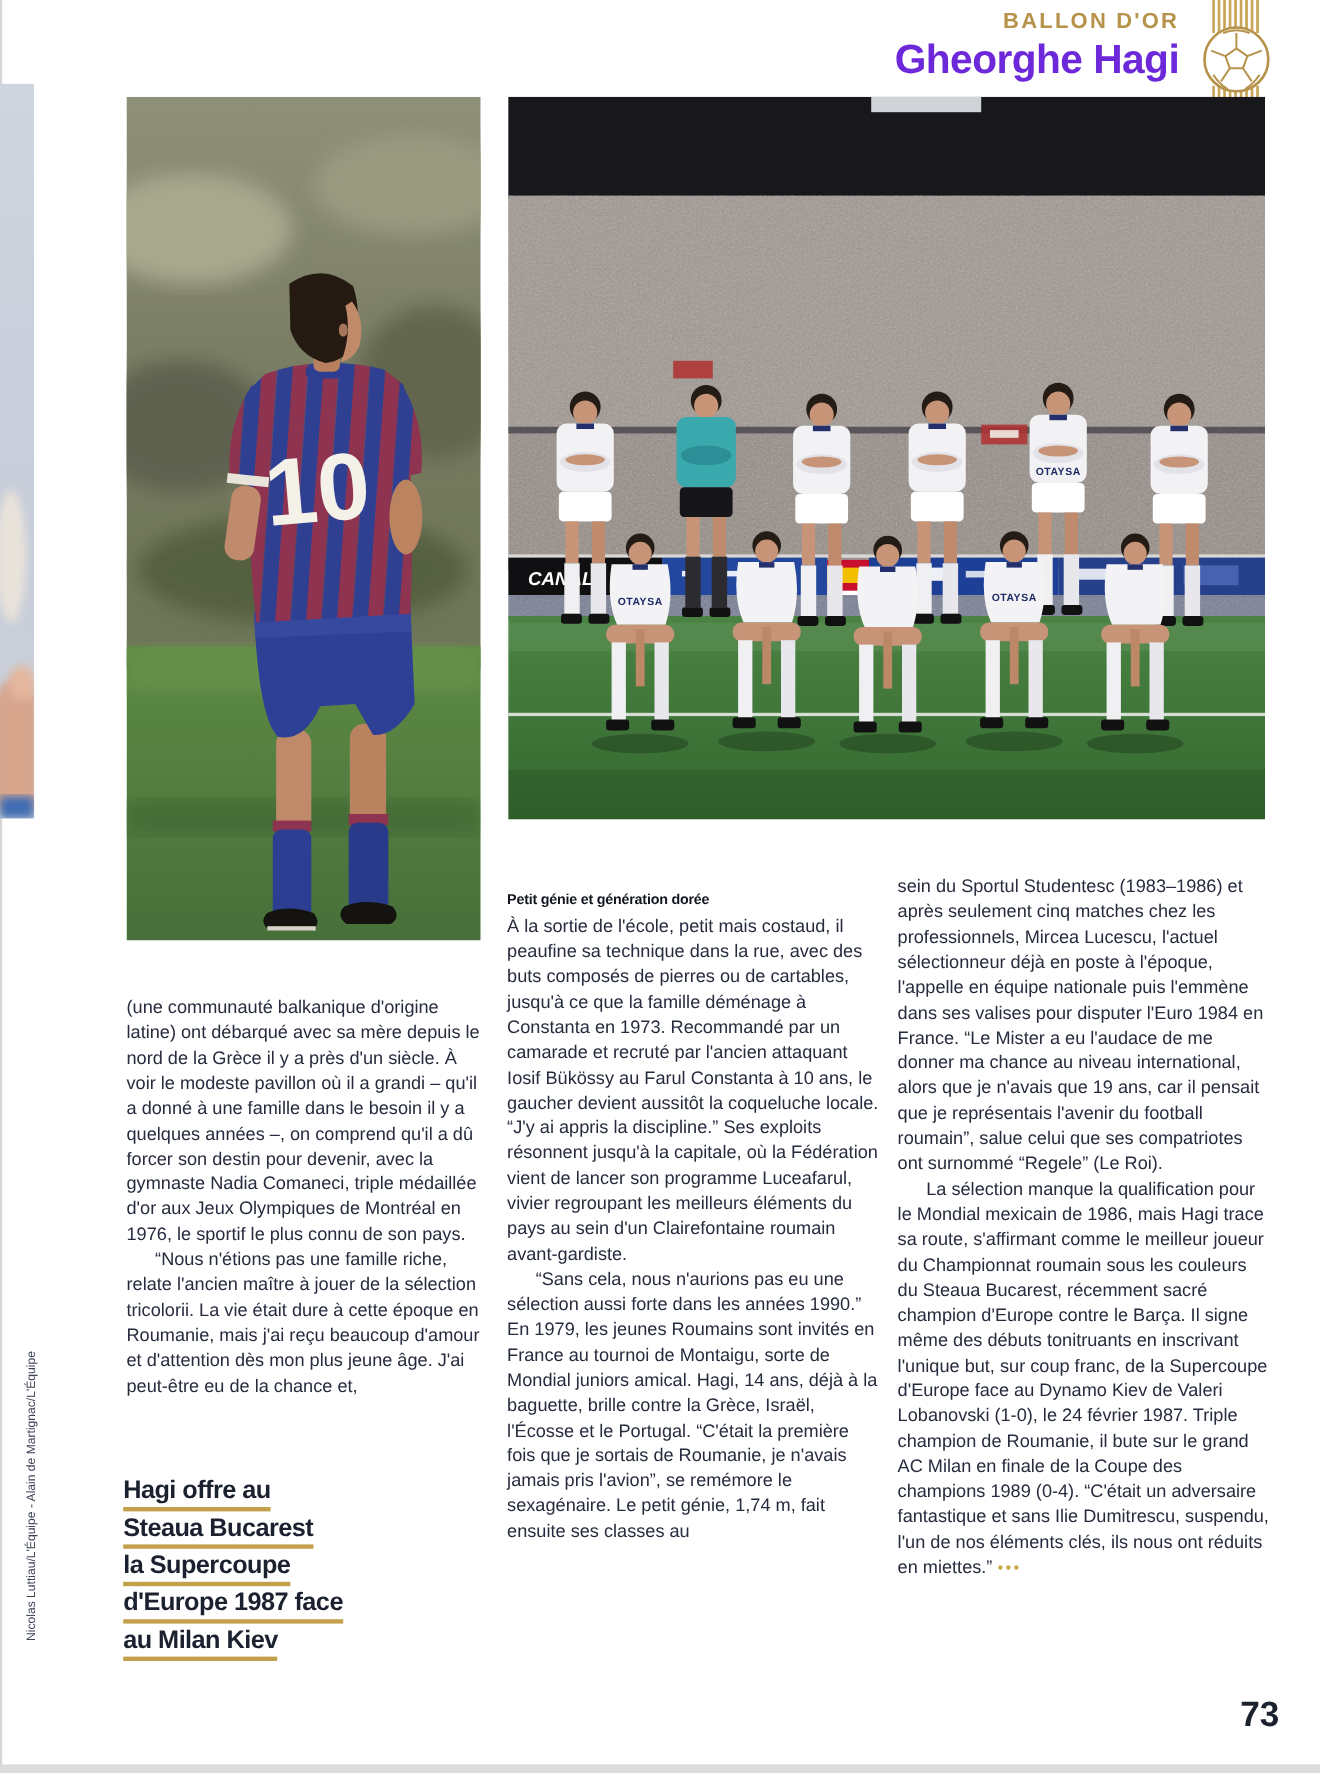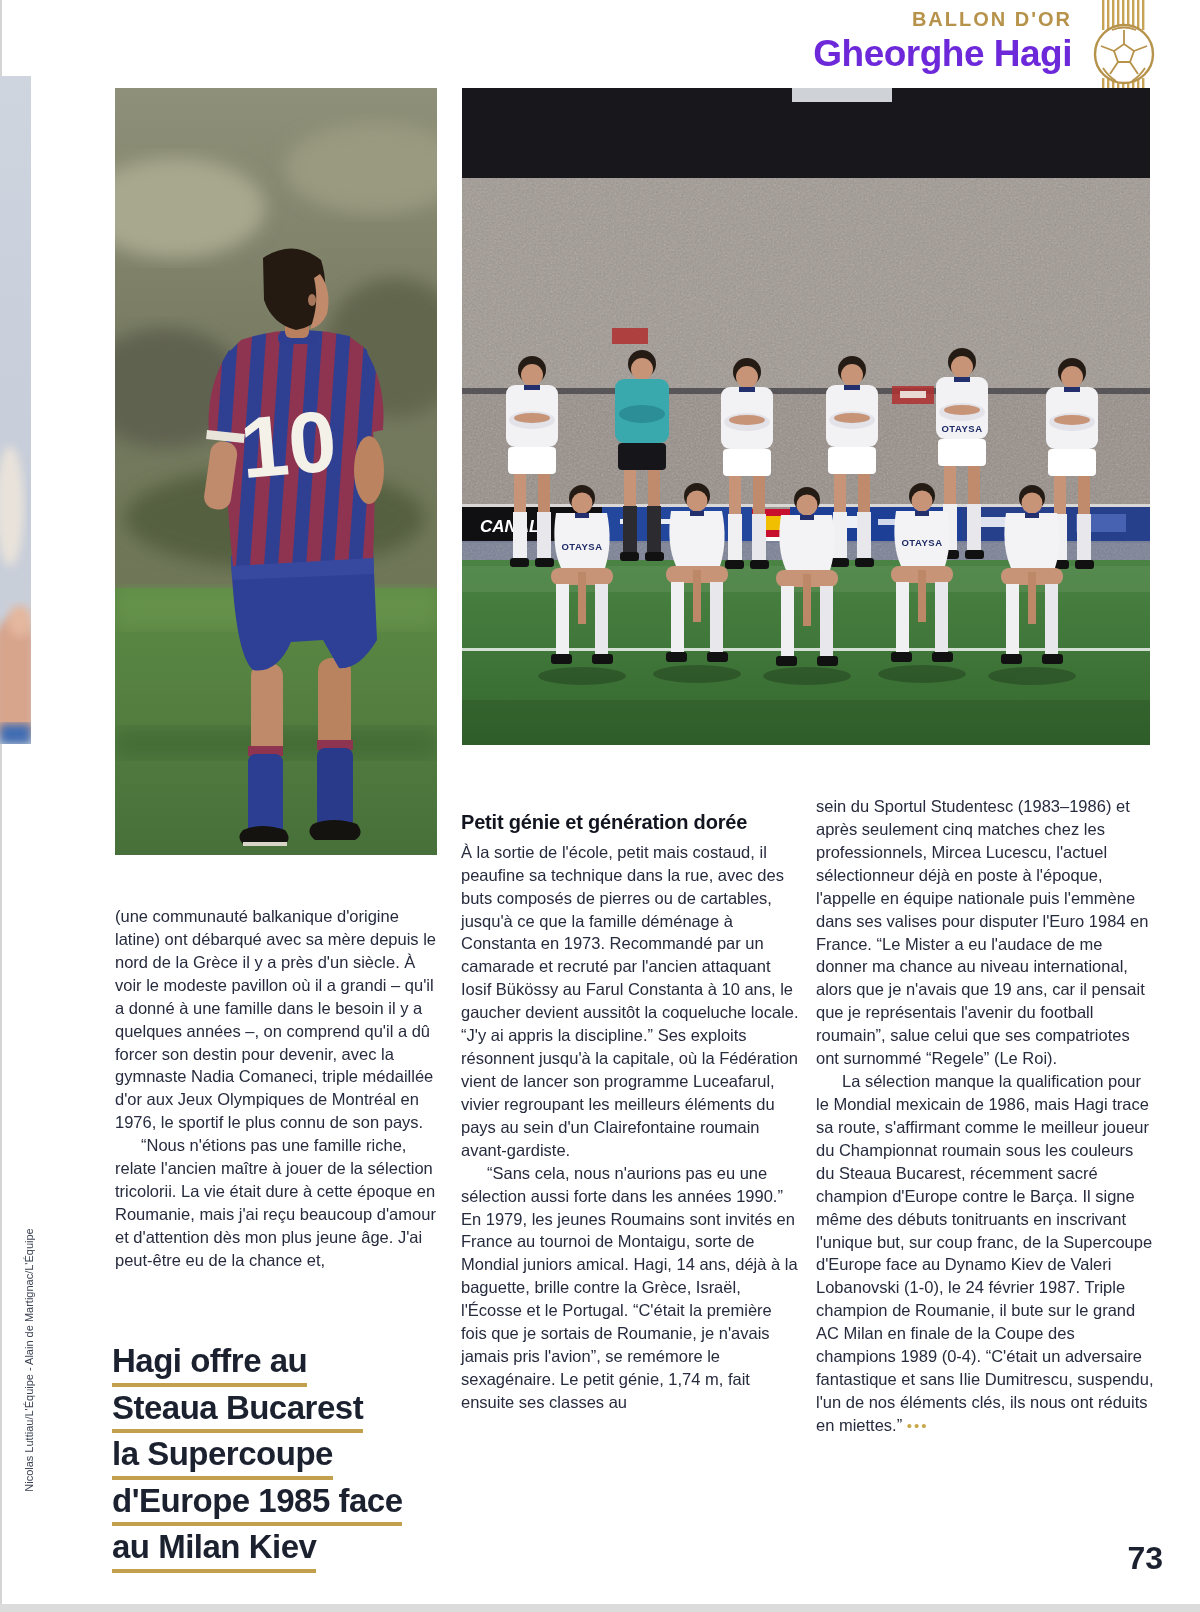--- a/index.html
+++ b/index.html
@@ -20,24 +20,24 @@
   .left-photo  { position:absolute; left:115px; top:88px; width:322px; height:767px; }
   .right-photo { position:absolute; left:462px; top:88px; width:688px; height:657px; }
 
   
   .col { position:absolute; font-size:16.5px; line-height:1.39; color:#262b3d; text-align:left; }
   .col p { margin:0; }
   .col p.indent { text-indent:26px; }
   .col1 { left:115px; top:905px; width:328px; }
   .col2 { left:461px; top:795px; width:338px; }
   .col3 { left:816px; top:795px; width:338px; }
-  .subhead { font-size:20px; font-weight:bold; color:#12151f; margin:14px 0 4px 0; letter-spacing:-0.2px; }
+  .subhead { font-size:13px; font-weight:bold; color:#12151f; margin:14px 0 4px 0; letter-spacing:-0.2px; }
 
   .pull-quote { position:absolute; left:112px; top:1340px; width:360px; font-weight:bold;
-                font-size:33px; line-height:1.26; color:#1c2130; letter-spacing:-0.5px; }
+                font-size:23px; line-height:1.26; color:#1c2130; letter-spacing:-0.5px; }
   .pull-quote .pq-line { display:block; }
   .pull-quote .pq-line span { display:inline-block; border-bottom:4px solid #c3a04e; padding-bottom:1px; }
 
   .credit { position:absolute; left:-180px; top:1353px; width:420px; height:14px;
             transform:rotate(-90deg); font-size:11px; color:#3c4252; text-align:center; }
 
   .page-number { position:absolute; right:37px; top:1540px; font-size:32px; font-weight:bold; color:#1c2130; }
   .dots { color:#c9a84c; letter-spacing:2px; font-size:15px; }
 </style>
 </head>
@@ -274,21 +274,21 @@
 
   <div class="col col1">
     <p>(une communauté balkanique d'origine latine) ont débarqué avec sa mère depuis le nord de la Grèce il y a près d'un siècle. À voir le modeste pavillon où il a grandi – qu'il a donné à une famille dans le besoin il y a quelques années –, on comprend qu'il a dû forcer son destin pour devenir, avec la gymnaste Nadia Comaneci, triple médaillée d'or aux Jeux Olympiques de Montréal en 1976, le sportif le plus connu de son pays.</p>
     <p class="indent">“Nous n'étions pas une famille riche, relate l'ancien maître à jouer de la sélection tricolorii. La vie était dure à cette époque en Roumanie, mais j'ai reçu beaucoup d'amour et d'attention dès mon plus jeune âge. J'ai peut-être eu de la chance et,</p>
   </div>
 
   <div class="pull-quote">
     <span class="pq-line"><span>Hagi offre au</span></span>
     <span class="pq-line"><span>Steaua Bucarest</span></span>
     <span class="pq-line"><span>la Supercoupe</span></span>
-    <span class="pq-line"><span>d'Europe 1985 face</span></span>
+    <span class="pq-line"><span>d'Europe 1987 face</span></span>
     <span class="pq-line"><span>au Milan Kiev</span></span>
   </div>
 
   <div class="col col2">
     <div class="subhead">Petit génie et génération dorée</div>
     <p>À la sortie de l'école, petit mais costaud, il peaufine sa technique dans la rue, avec des buts composés de pierres ou de cartables, jusqu'à ce que la famille déménage à Constanta en 1973. Recommandé par un camarade et recruté par l'ancien attaquant Iosif Bükössy au Farul Constanta à 10 ans, le gaucher devient aussitôt la coqueluche locale. “J'y ai appris la discipline.” Ses exploits résonnent jusqu'à la capitale, où la Fédération vient de lancer son programme Luceafarul, vivier regroupant les meilleurs éléments du pays au sein d'un Clairefontaine roumain avant-gardiste.</p>
     <p class="indent">“Sans cela, nous n'aurions pas eu une sélection aussi forte dans les années 1990.” En 1979, les jeunes Roumains sont invités en France au tournoi de Montaigu, sorte de Mondial juniors amical. Hagi, 14 ans, déjà à la baguette, brille contre la Grèce, Israël, l'Écosse et le Portugal. “C'était la première fois que je sortais de Roumanie, je n'avais jamais pris l'avion”, se remémore le sexagénaire. Le petit génie, 1,74 m, fait ensuite ses classes au</p>
   </div>
 
   <div class="col col3">

